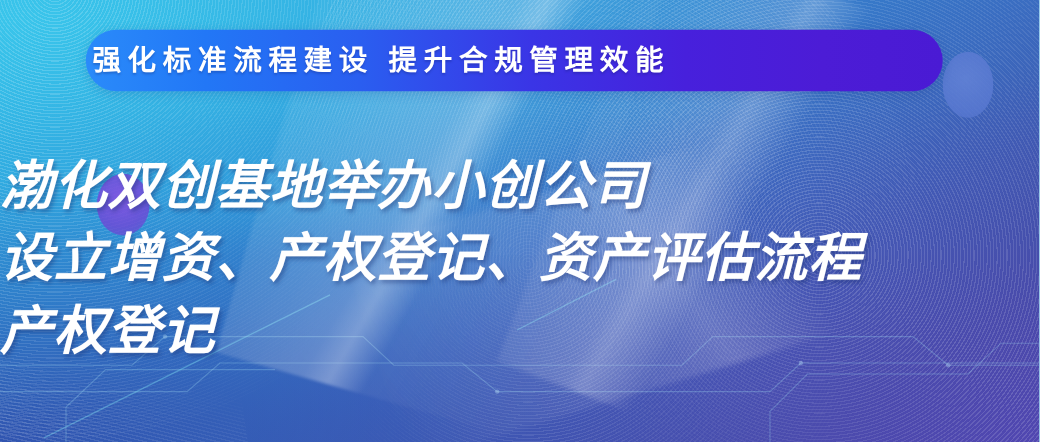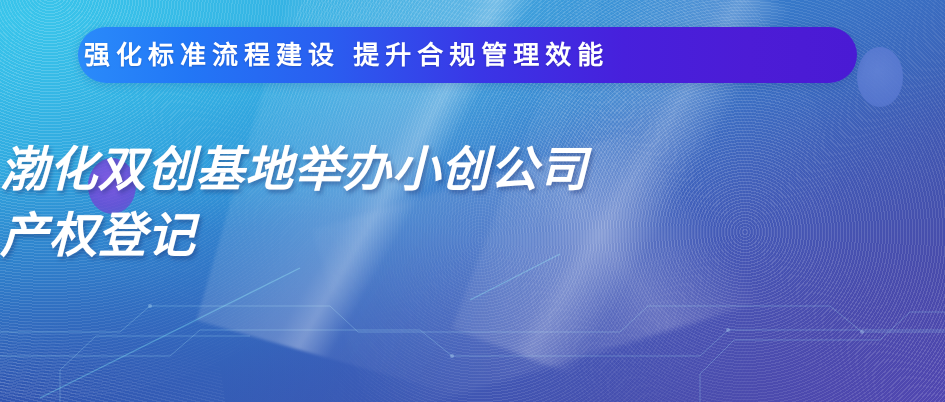--- a/index.html
+++ b/index.html
@@ -244,16 +244,17 @@
   <div class="blob" id="blob-periwinkle"></div>
 
   <div id="mesh-wedge"></div>
 
   <div id="pill">
     <span id="pill-text">强化标准流程建设  提升合规管理效能</span>
   </div>
 
   <div id="headline">
     <span class="hl-line">渤化双创基地举办小创公司</span>
+    <span class="hl-line">设立增资、产权登记、资产评估流程</span>
     <span class="hl-line">产权登记</span>
   </div>
 
 </div>
 
 </body></html>

